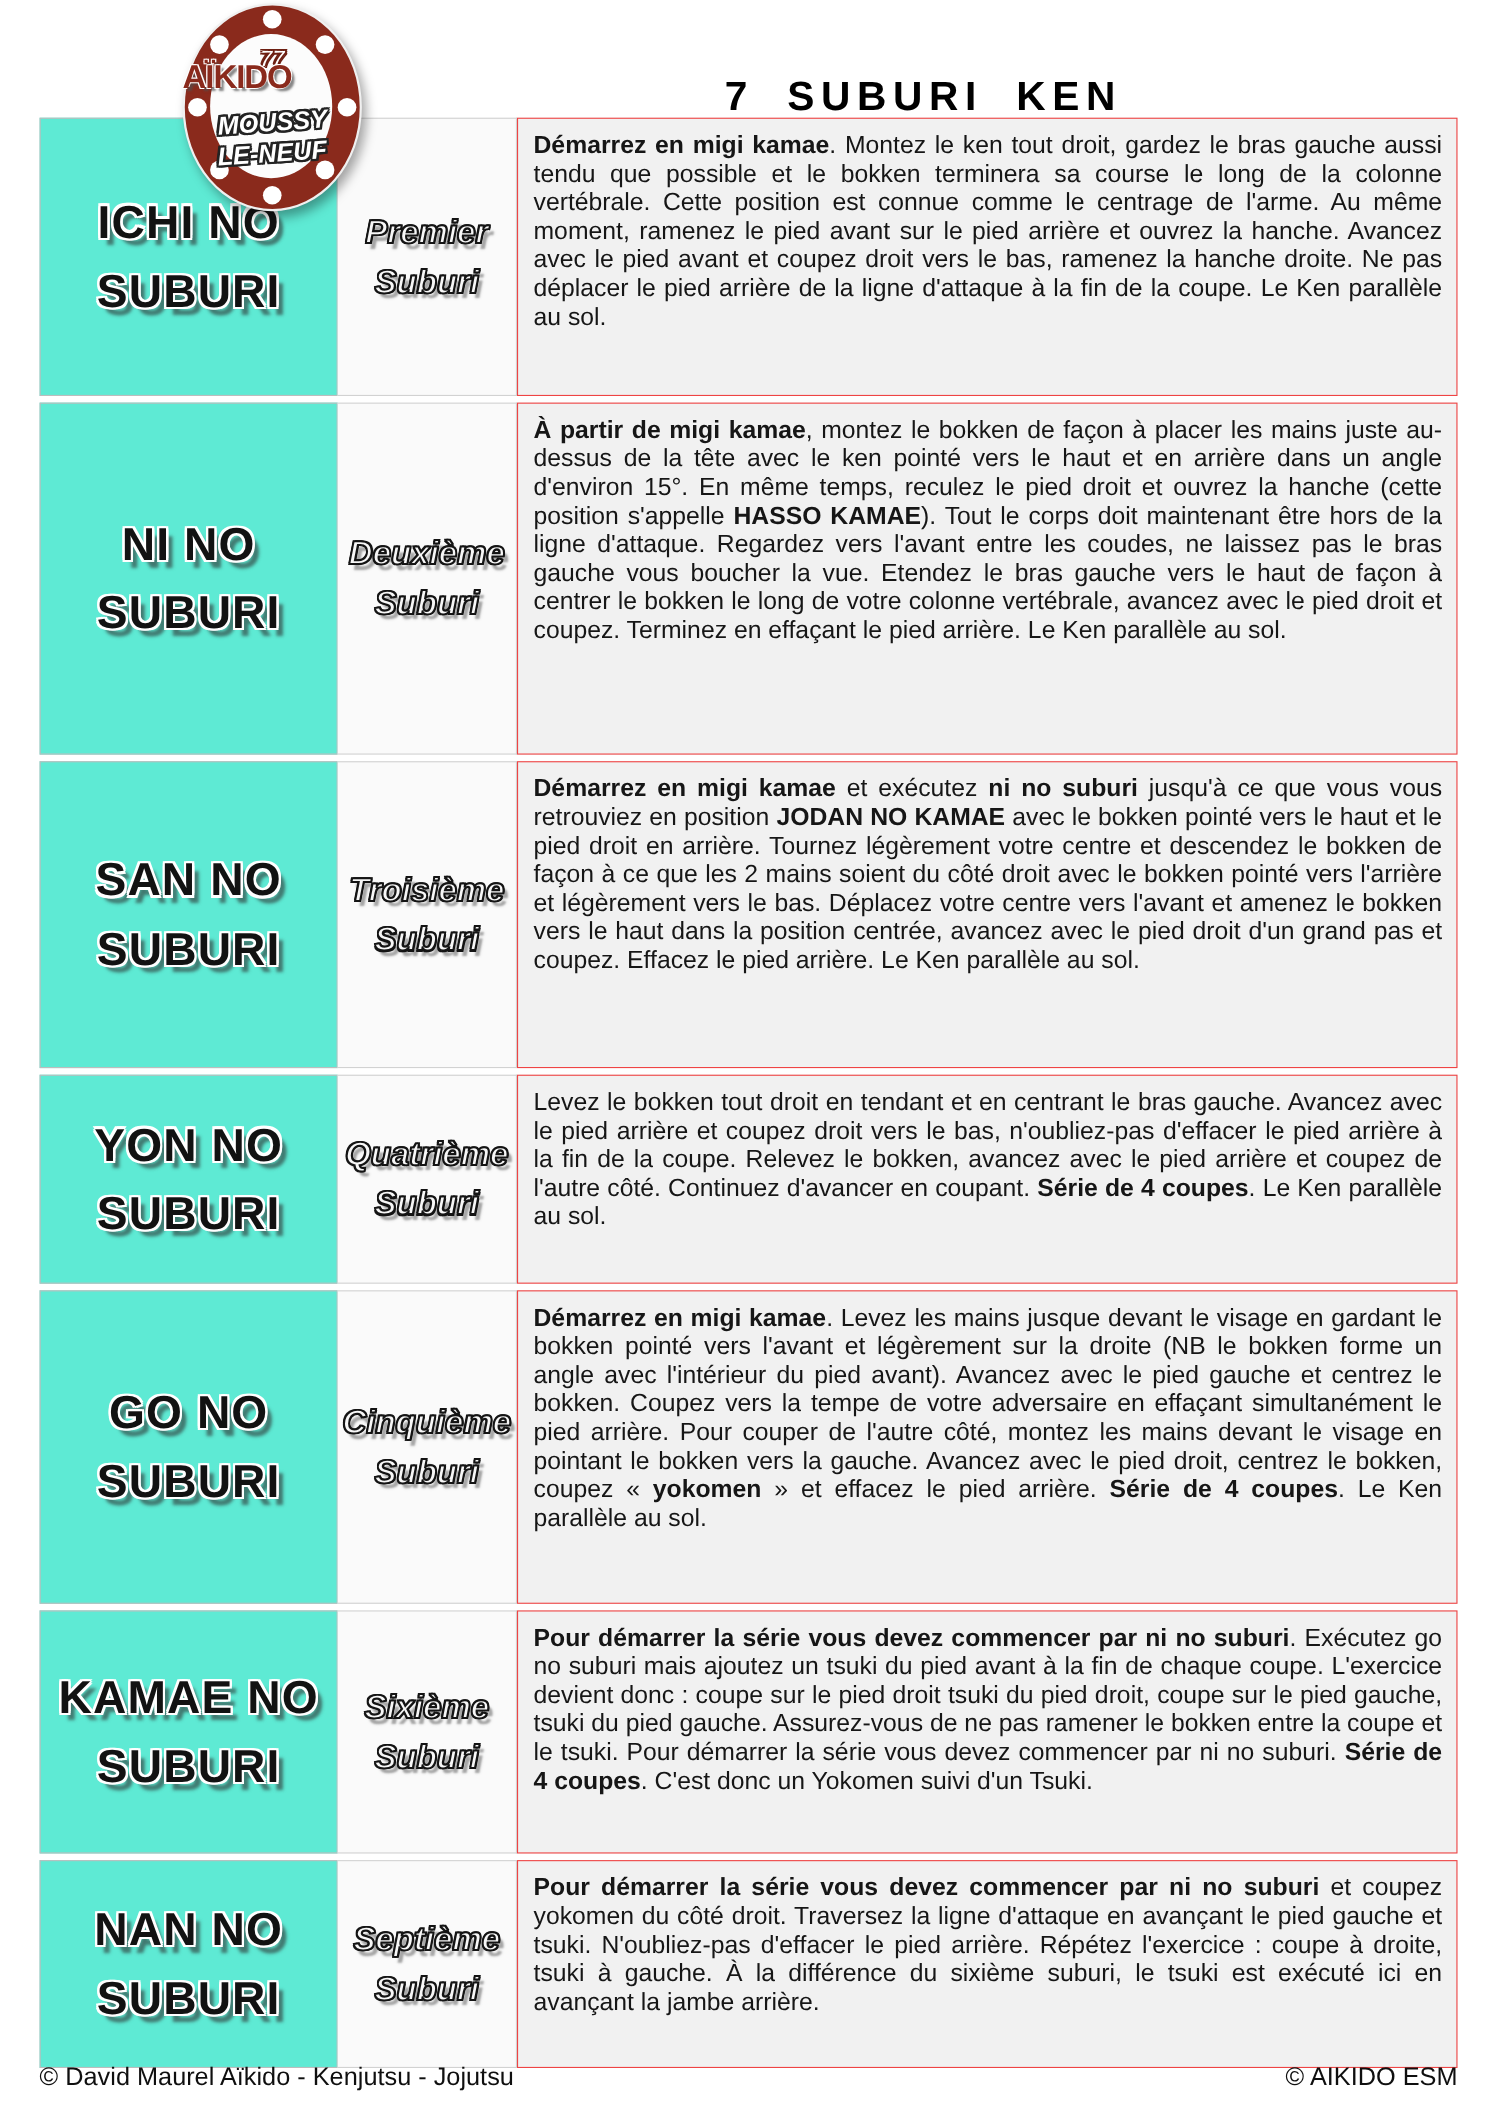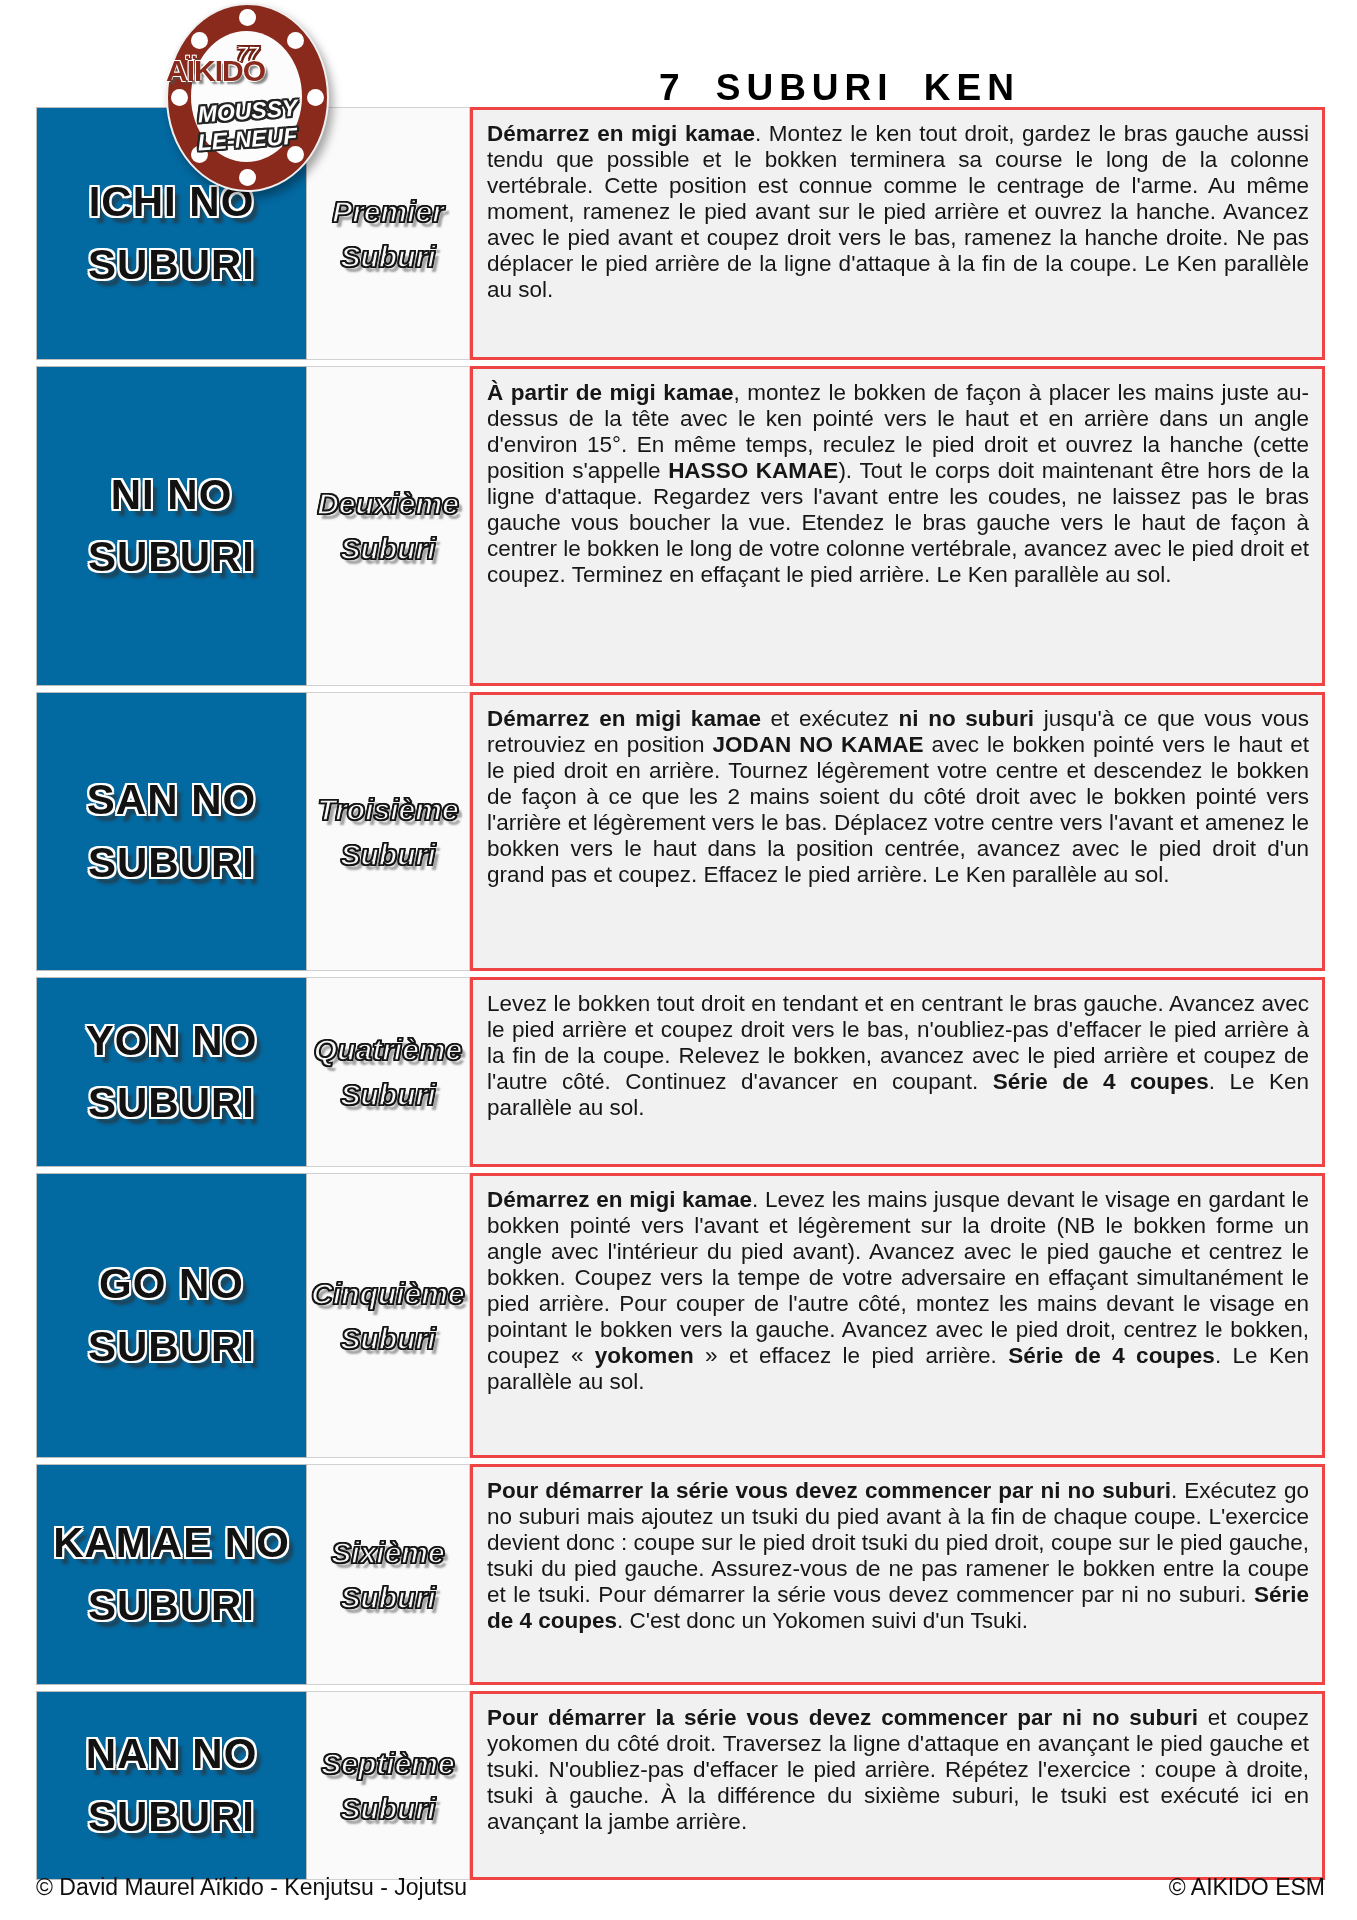--- a/index.html
+++ b/index.html
@@ -16,31 +16,31 @@
     white-space:nowrap;
   }
 
   
   .table { position:absolute; left:36px; top:107px; width:1289px; }
   .row { display:flex; margin-bottom:6px; }
   .r1{height:253px}.r2{height:320px}.r3{height:279px}.r4{height:190px}
   .r5{height:285px}.r6{height:221px}.r7{height:189px}
 
   .c1 {
-    width:271px; background:#0369a1; display:flex; align-items:center;
+    width:271px; background:#5eead4; display:flex; align-items:center;
     justify-content:center; border:1px solid #bdbdbd; box-sizing:border-box;
     overflow:hidden;
   }
   .c2 {
     width:163px; background:#fafafa; display:flex; align-items:center;
     justify-content:center; border:1px solid #d2d2d2; border-left:none;
     box-sizing:border-box; overflow:hidden;
   }
   .c3 {
-    flex:1; background:#f1f1f1; border:3px solid #ef4444;
+    flex:1; background:#f1f1f1; border:1px solid #ef4444;
     box-sizing:border-box; padding:11px 13px 20px 14px; overflow:hidden;
   }
 
   
   .name-big { text-align:center; }
   .name-big .l {
     display:block; font-size:42px; line-height:1.48; font-weight:bold;
     color:#121212; letter-spacing:1px;
     text-shadow:
       -2px -2px 0 #ffffff, 2px -2px 0 #ffffff,

